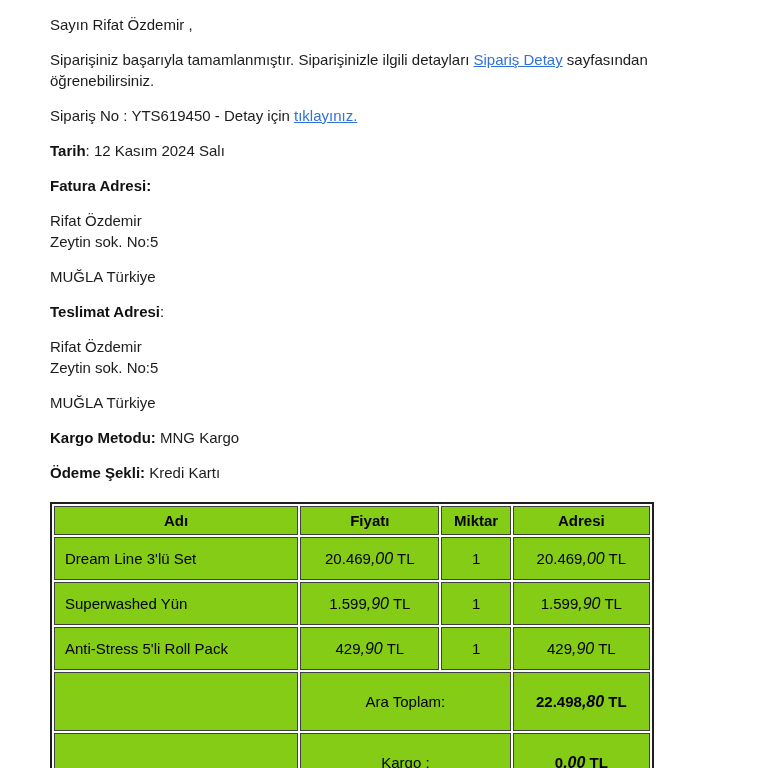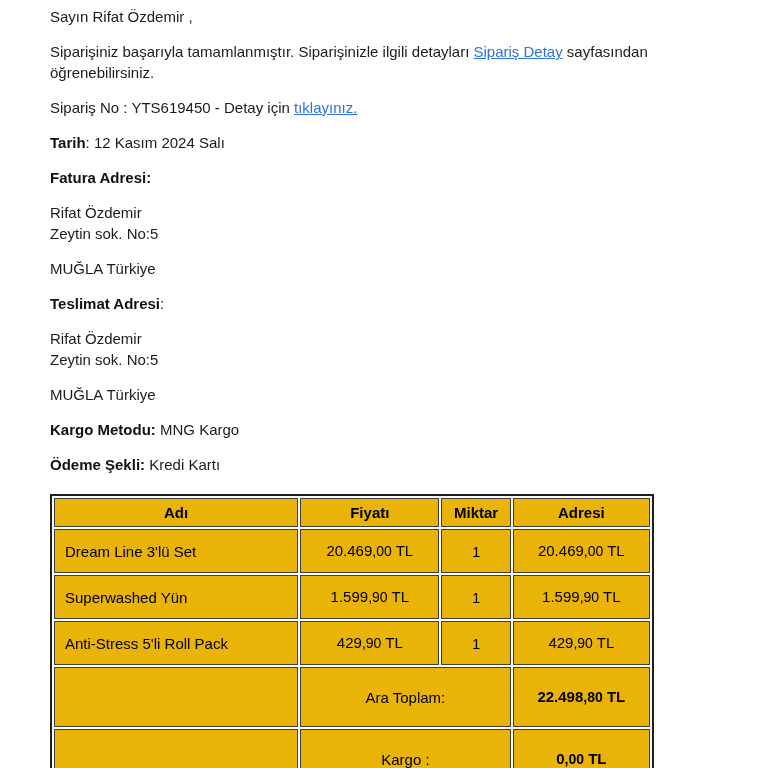--- a/index.html
+++ b/index.html
@@ -11,21 +11,21 @@
     width: 768px;
     height: 768px;
     overflow: hidden;
     font-family: "Liberation Sans", "DejaVu Sans", sans-serif;
     font-size: 15px;
     line-height: 21px;
     color: #1c1c1c;
     padding: 6px 56px 0 50px;
   }
   p { margin: 14px 0; }
-  p.first { margin-top: 0; }
+  p.first { margin-top: 8px; }
   b, strong { color: #111111; }
   a.doc-link {
     color: #2f72da;
     text-decoration: underline;
     cursor: pointer;
   }
   
   table.order-table {
     margin-top: 19px;
     width: 604px;
@@ -36,21 +36,21 @@
     background: #ffffff;
     font-size: 15px;
     color: #000000;
   }
   col.c-name  { width: 240px; }
   col.c-price { width: 137px; }
   col.c-qty   { width: 68px;  }
   col.c-total { width: 135px; }
   .order-table th, .order-table td {
     border: 1px solid #3f3f3f;
-    background: #eab308;
+    background: #84cc16;
   }
   .order-table th {
     font-weight: bold;
     text-align: center;
     padding: 3px 8px;
   }
   .order-table td.item-name {
     text-align: left;
     padding: 10px 8px 10px 10px;
     margin-left: 11px;
@@ -66,21 +66,22 @@
     text-align: center;
     font-weight: normal;
     padding: 2px 8px;
   }
   .order-table td.sum-val {
     text-align: center;
     font-weight: bold;
     padding: 18px 8px;
   }
   span.dec {
-    font-size: 14px;
+    font-size: 16px;
+    font-style: italic;
   }
 </style>
 </head>
 <body>
 
 <p class="first">Sayın Rifat Özdemir ,</p>
 
 <p><span>Siparişiniz başarıyla tamamlanmıştır. Siparişinizle ilgili detayları </span><a class="doc-link">Sipariş Detay</a><span> sayfasından öğrenebilirsiniz.</span></p>
 
 <p><span>Sipariş No : YTS619450 - Detay için </span><a class="doc-link">tıklayınız.</a></p>

